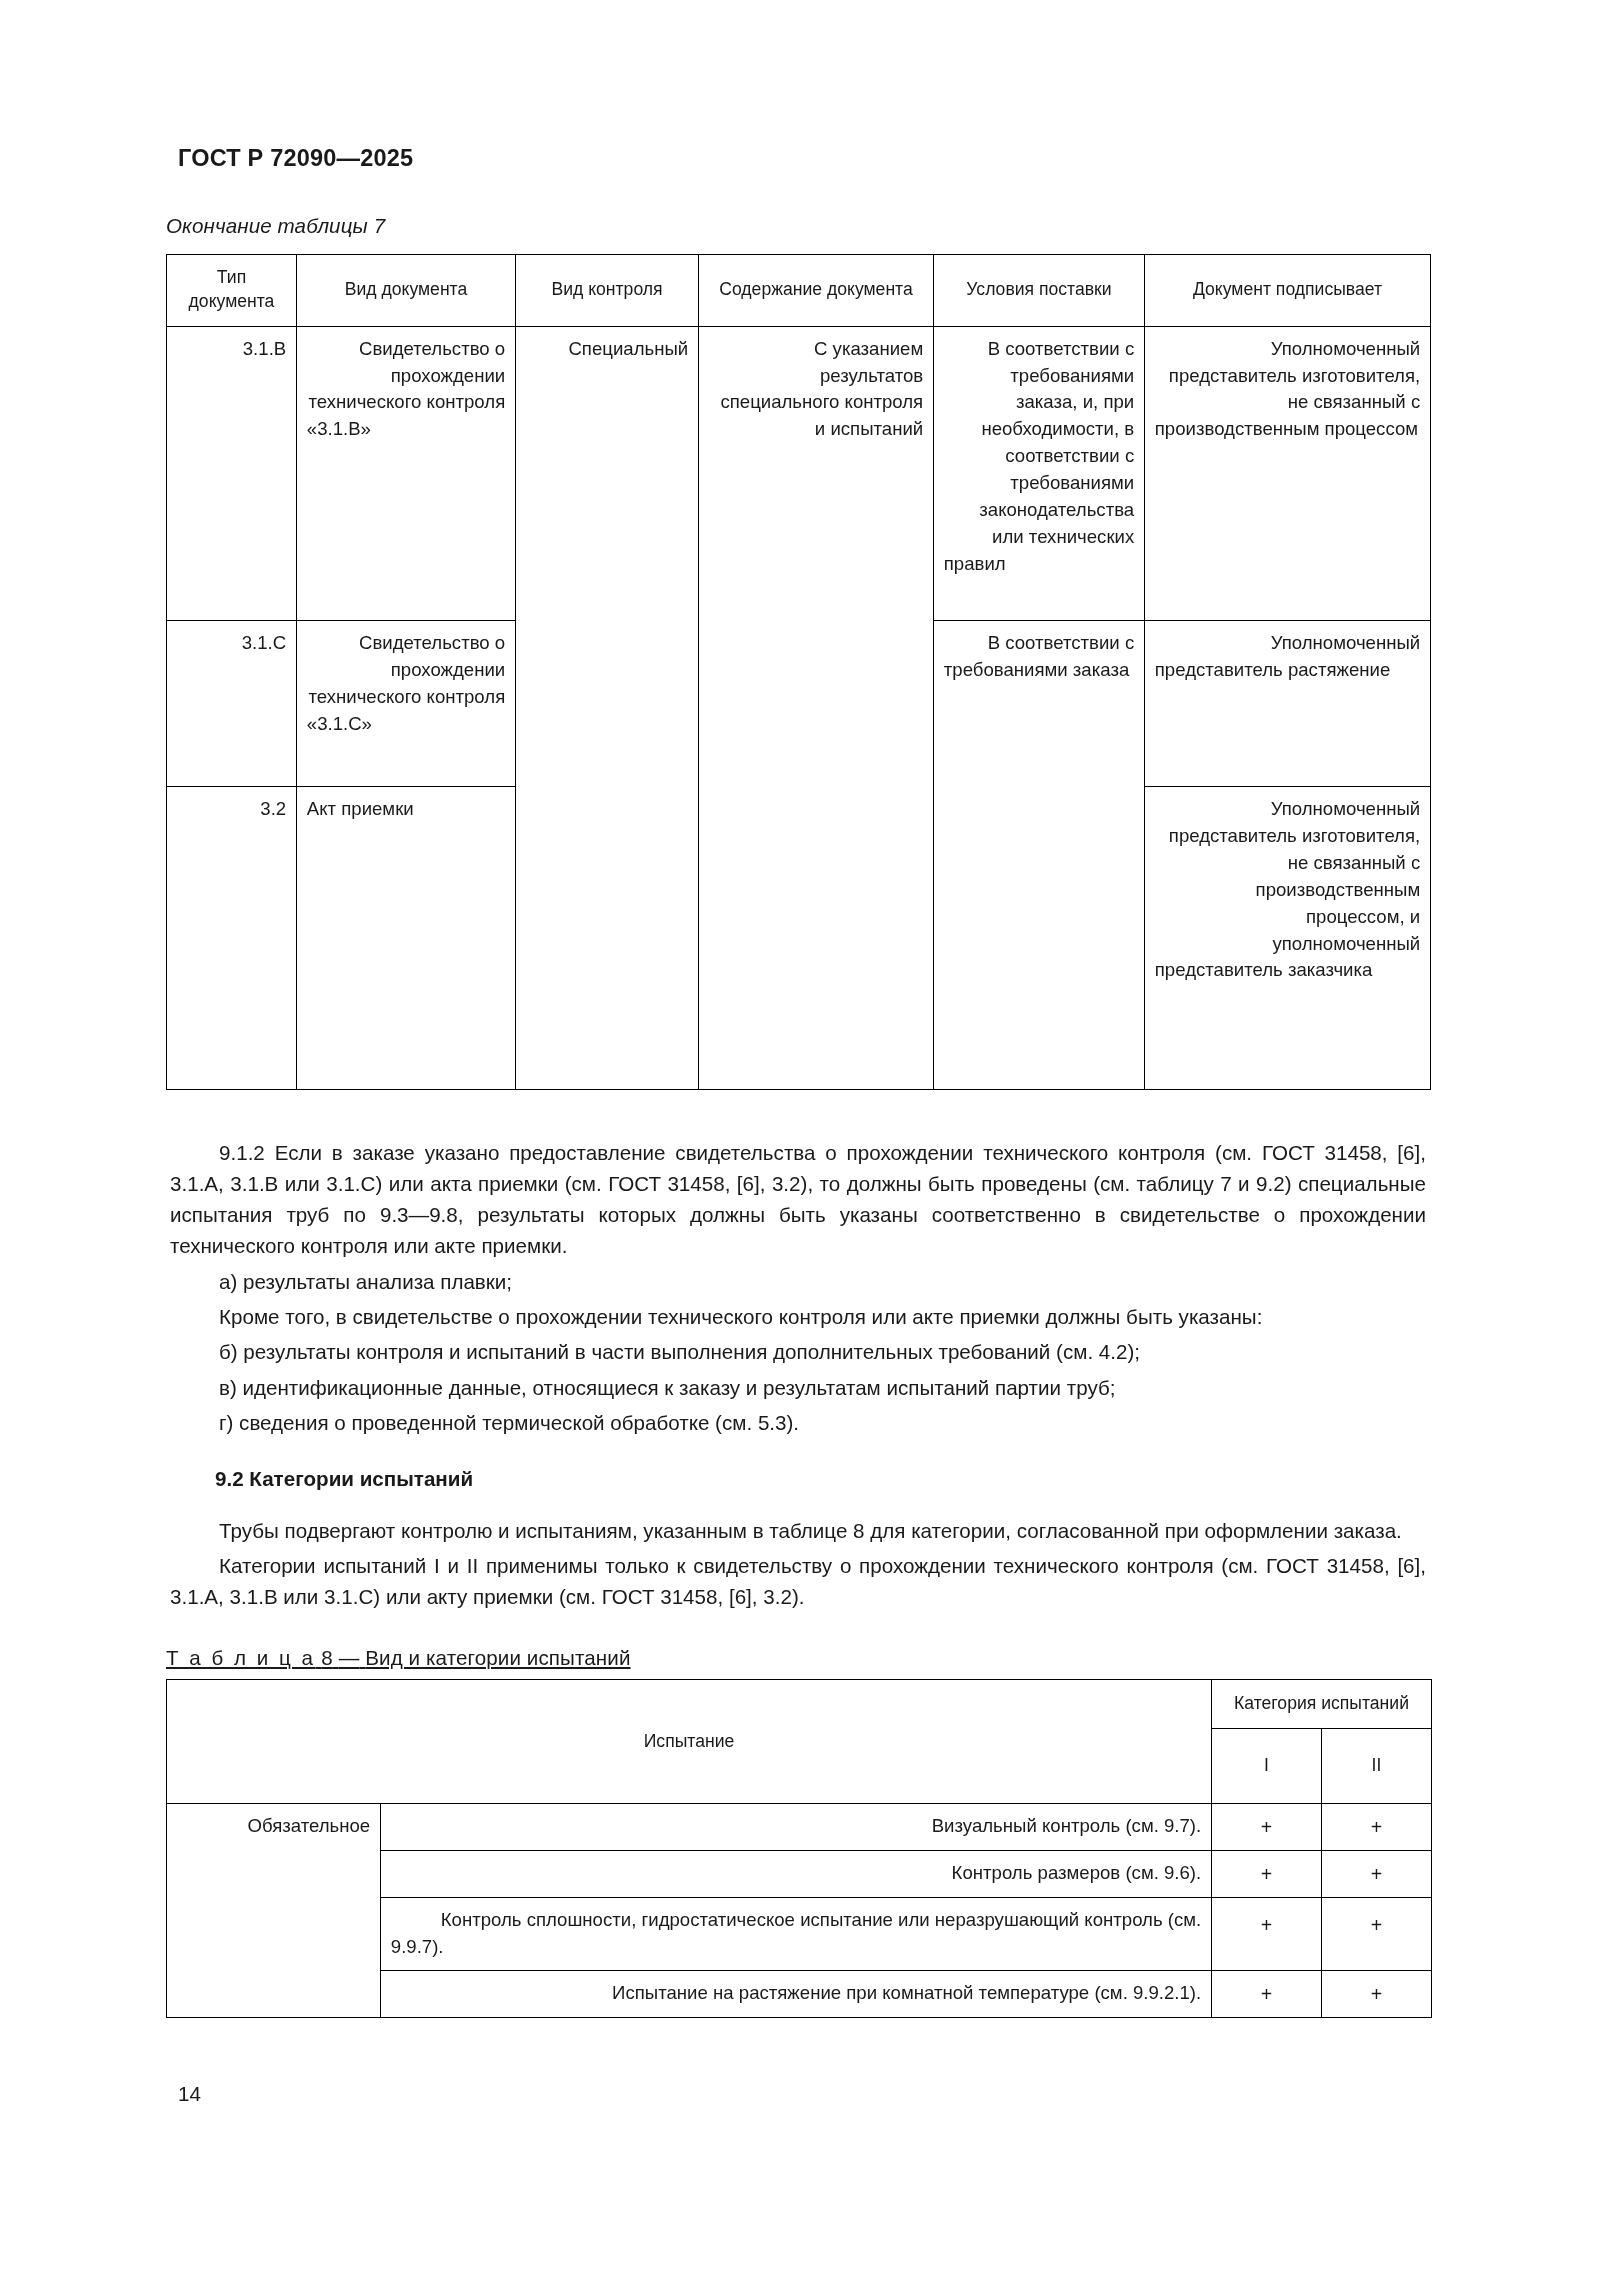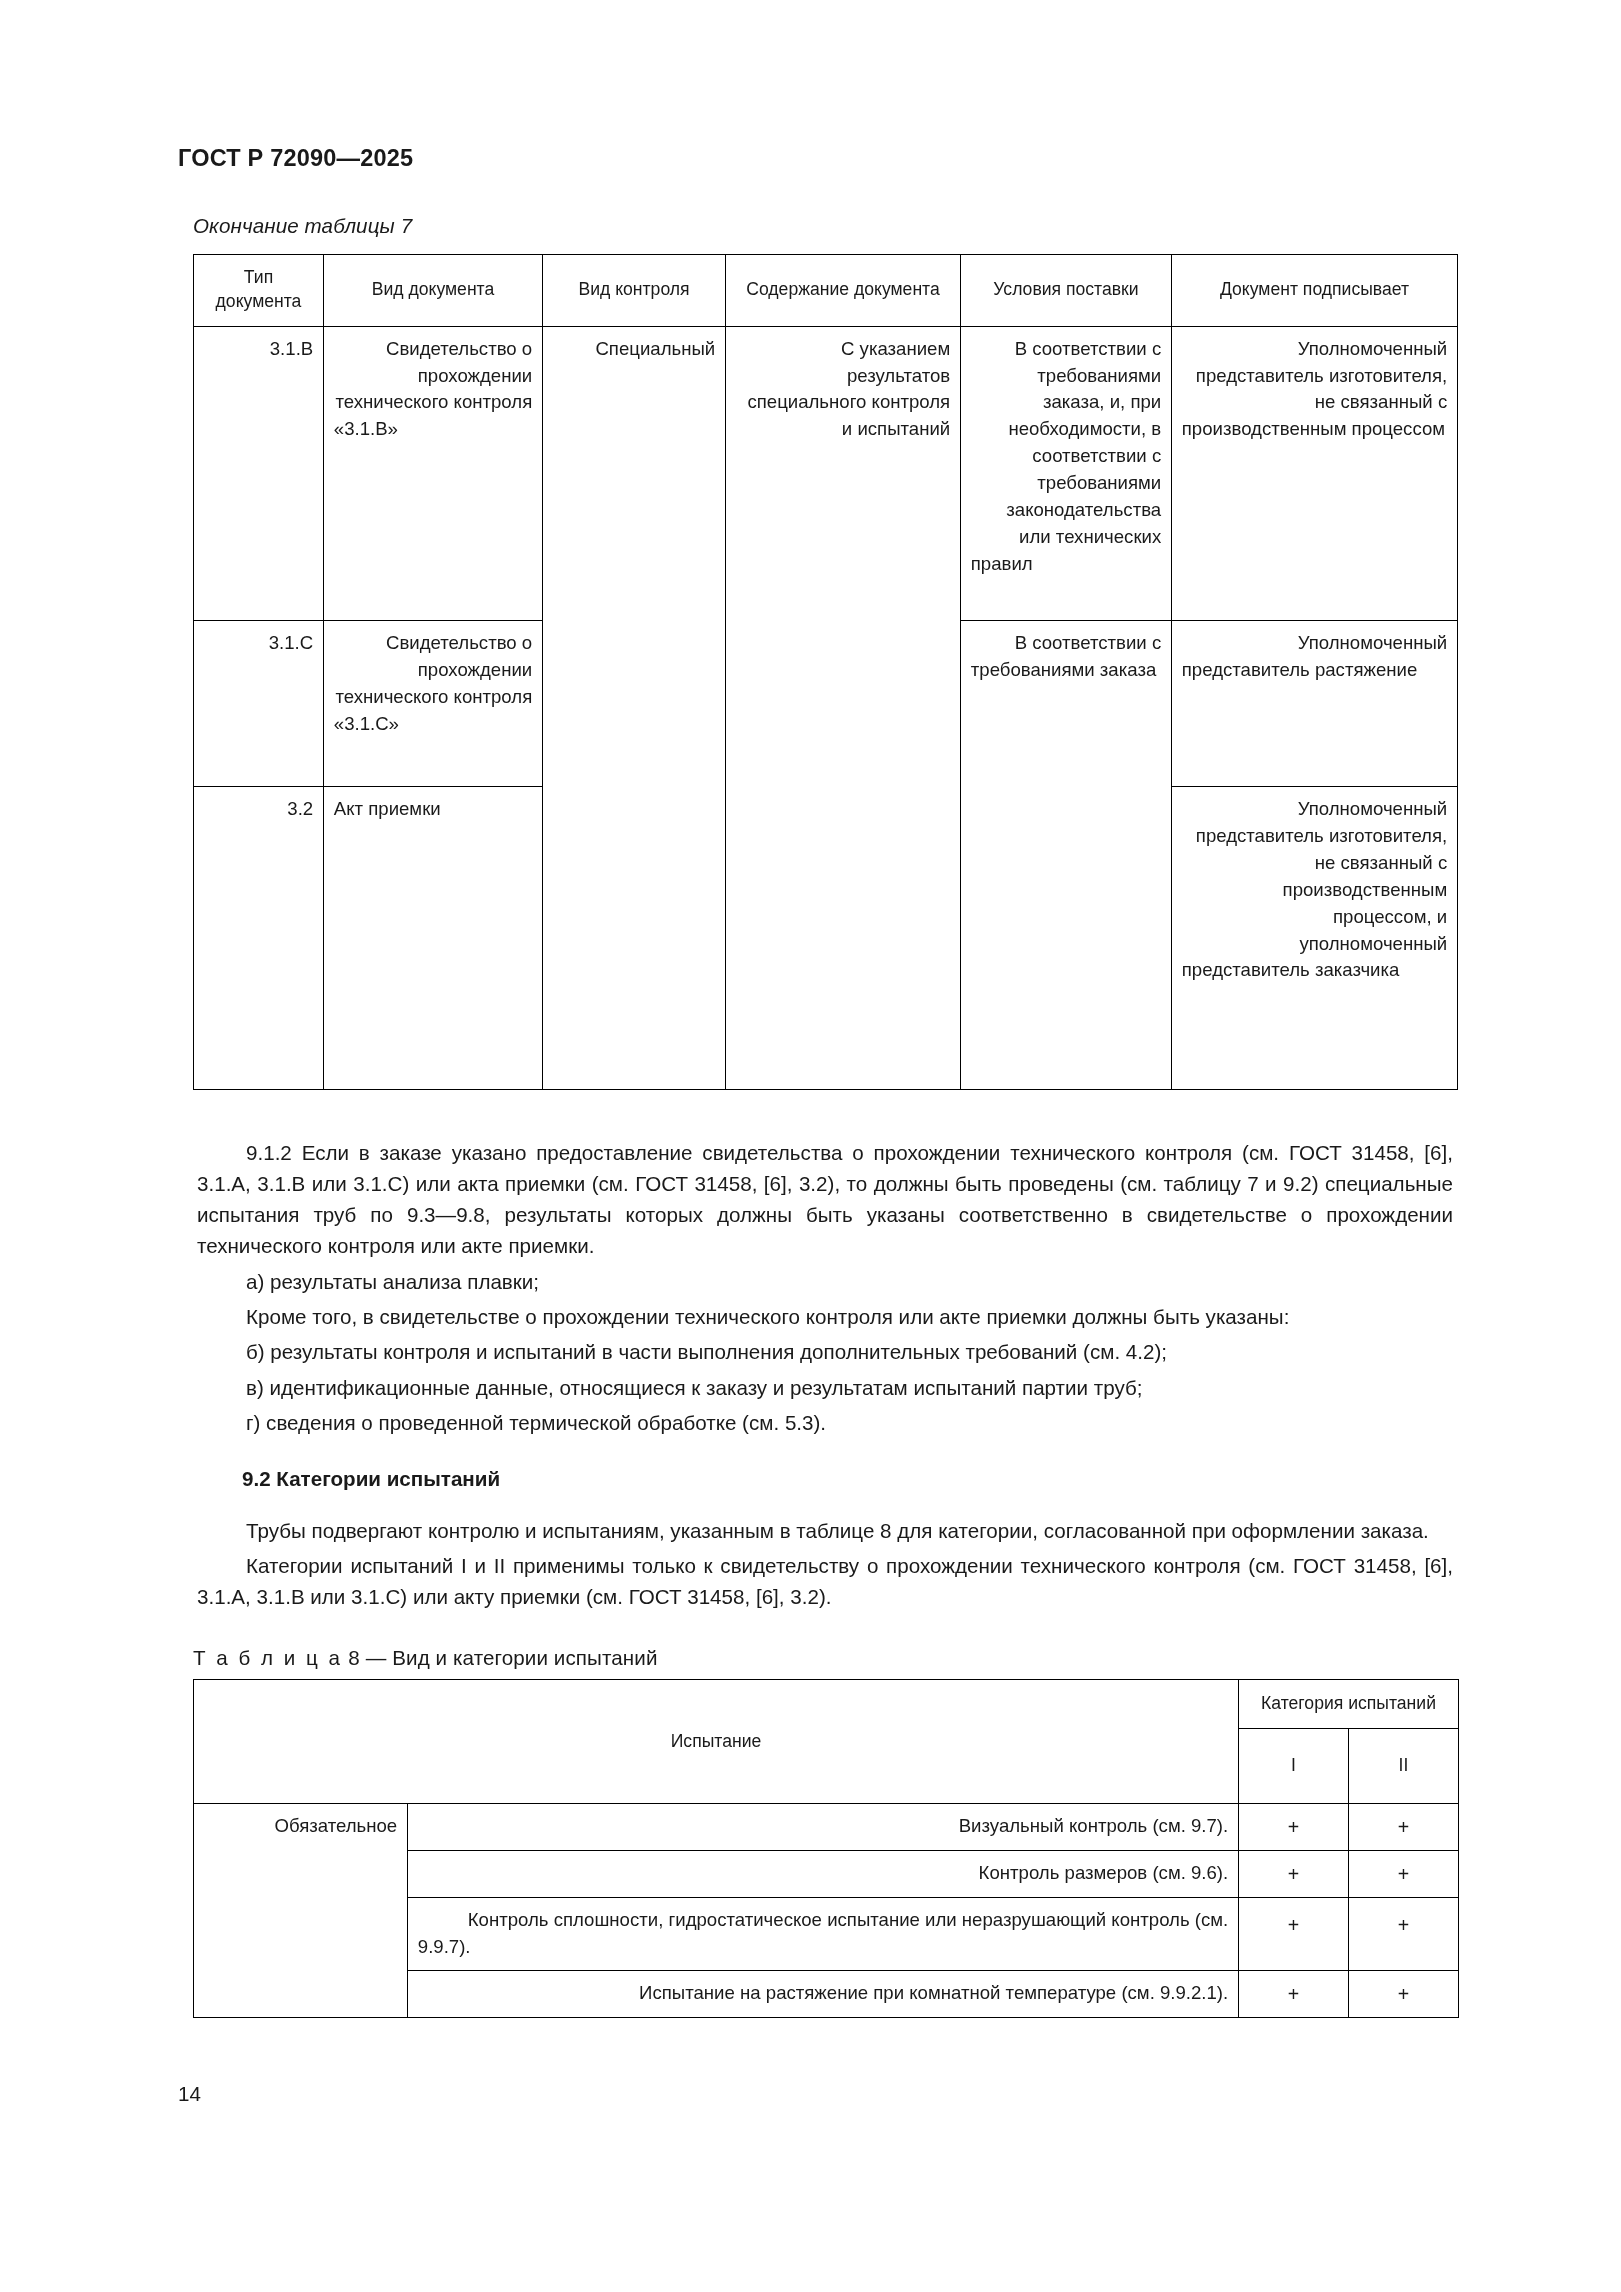--- a/index.html
+++ b/index.html
@@ -29,36 +29,37 @@
     left: 178px;
     top: 145px;
     font-size: 23.5px;
     font-weight: bold;
     letter-spacing: 0.2px;
   }
 
   
   .content {
     position: absolute;
-    left: 193px;
+    left: 166px;
     top: 214px;
     width: 1264px;
   }
 
   .table-caption {
     font-size: 20.6px;
     font-style: italic;
     margin: 0 0 15.7px 0;
     letter-spacing: 0.1px;
   }
   .table-caption-8 {
     font-size: 20.6px;
     font-style: normal;
     margin: 0 0 9.8px 0;
     letter-spacing: 0.1px;
+    text-decoration: underline;
   }
   .sp-caption {
     letter-spacing: 2.5px;
   }
 
   
   table.gost {
     border-collapse: collapse;
     width: 1264px;
     table-layout: fixed;

